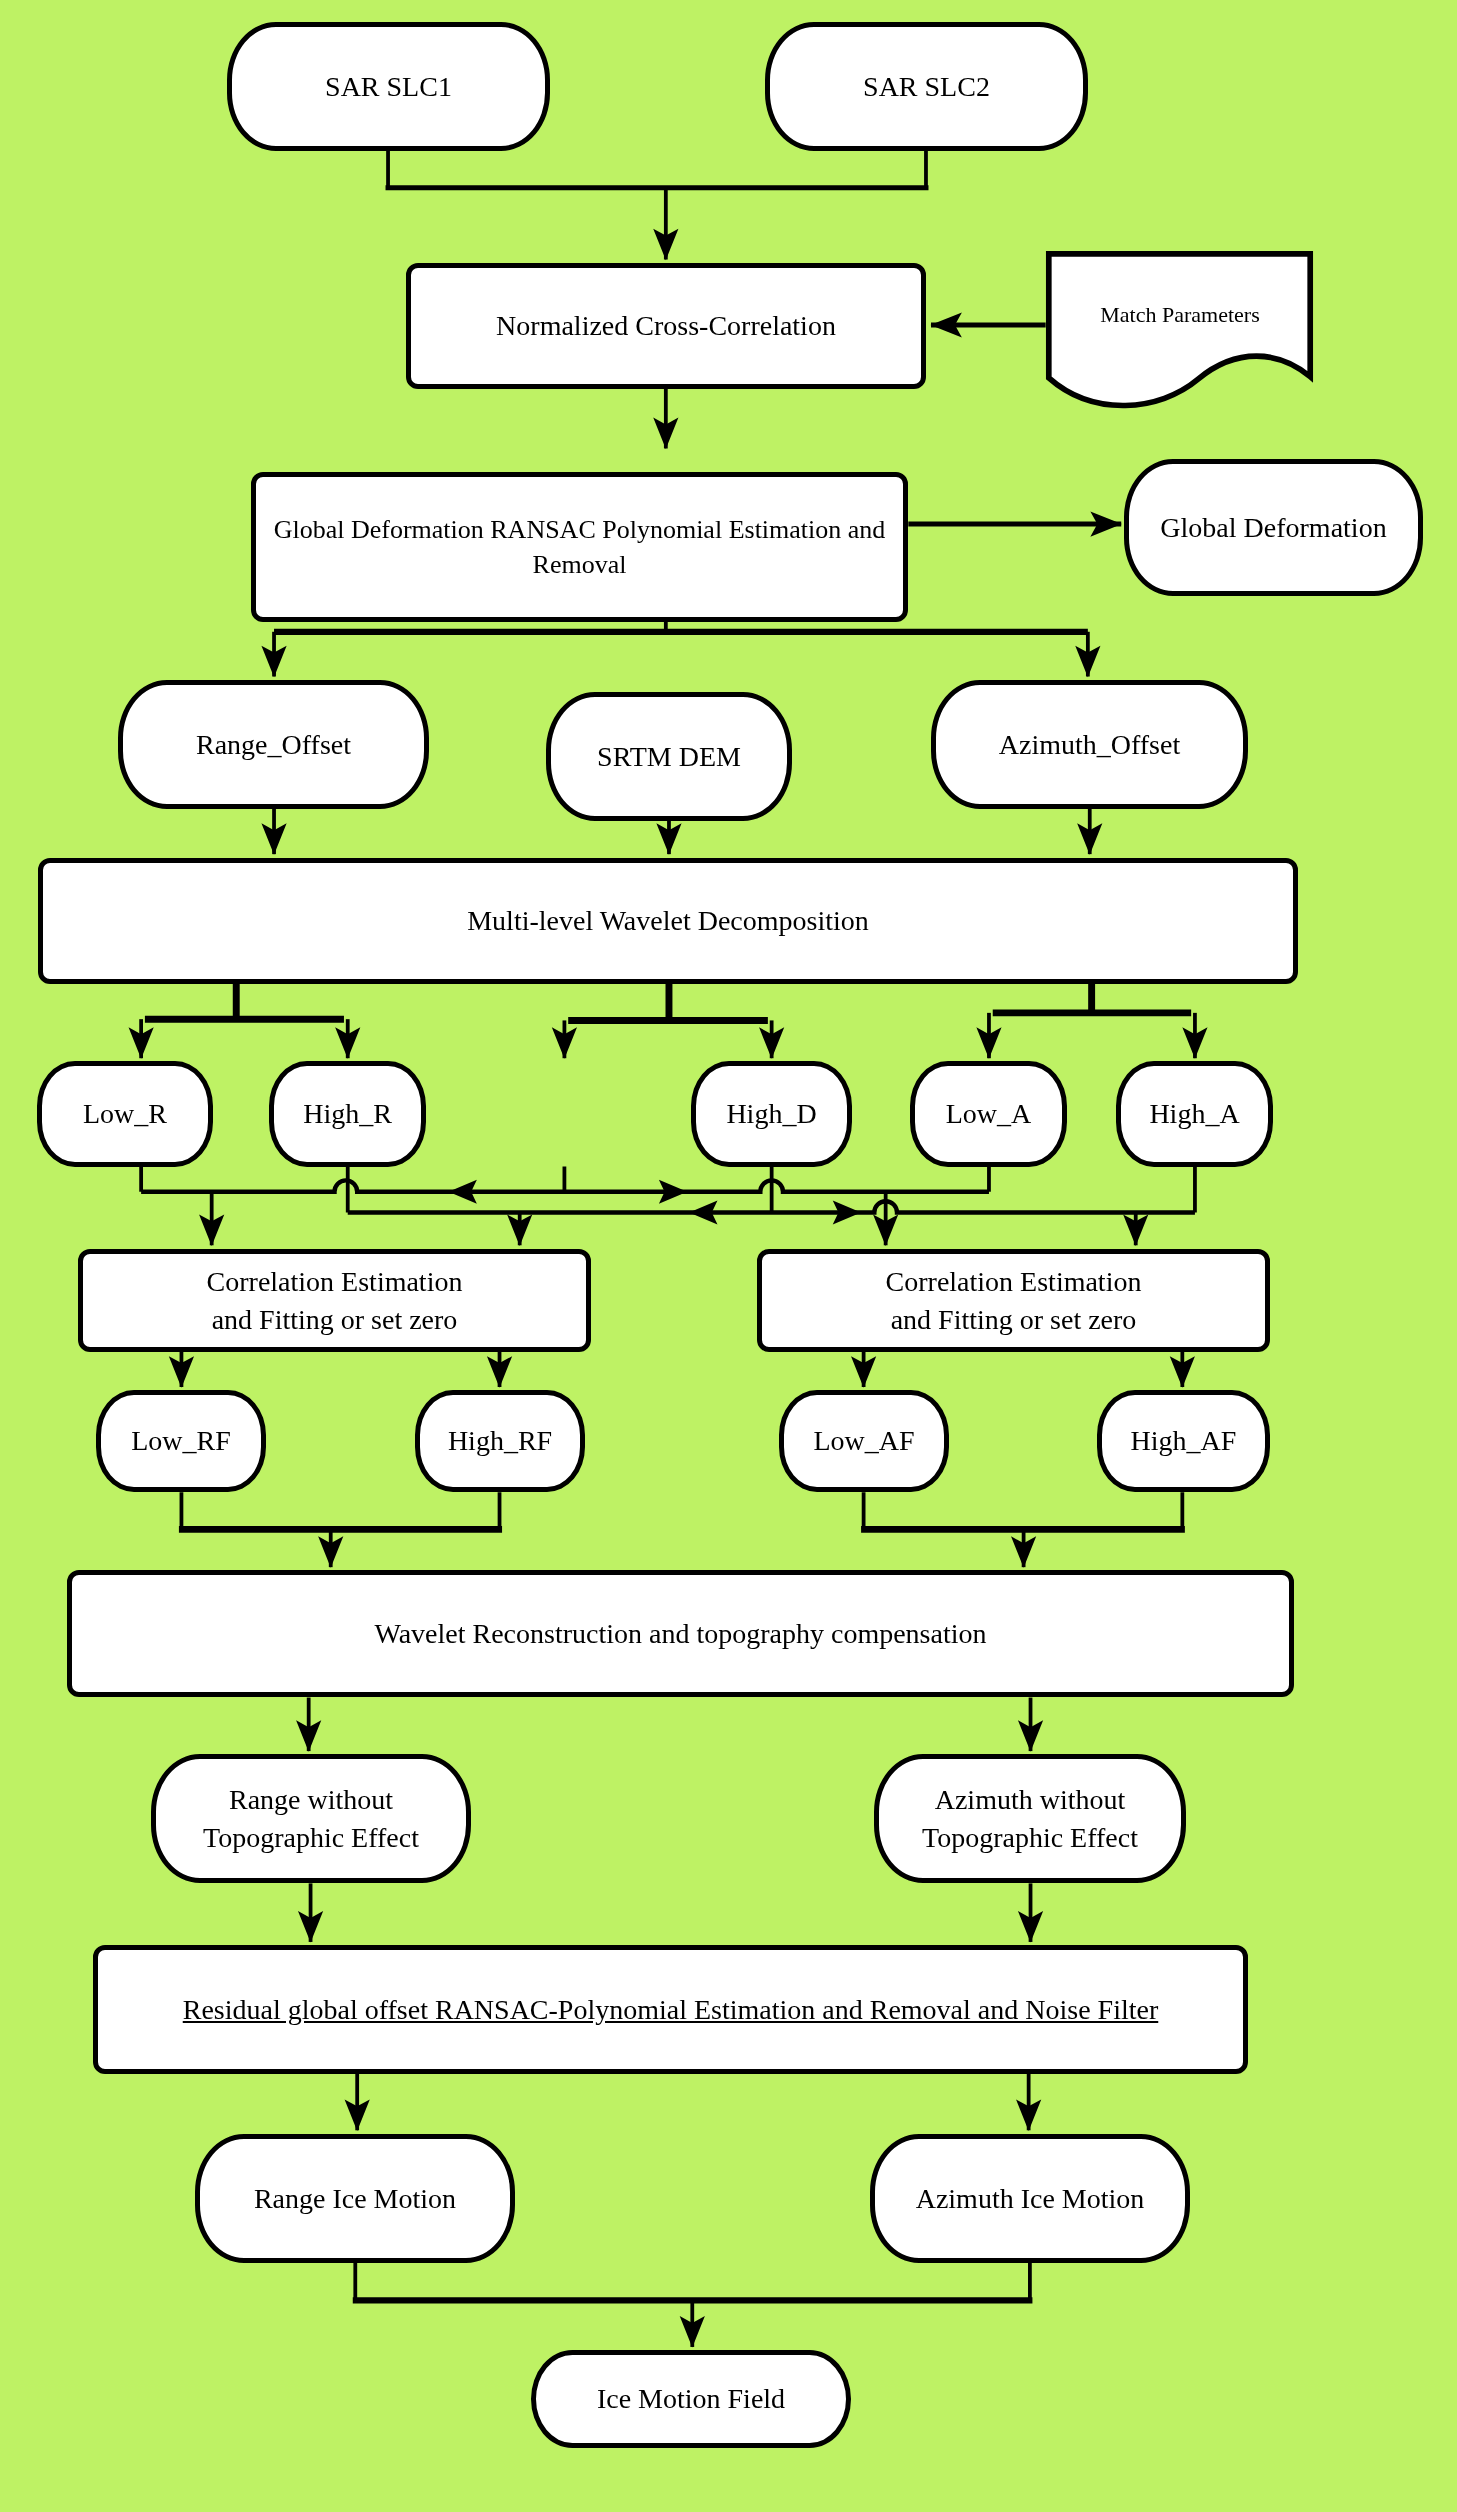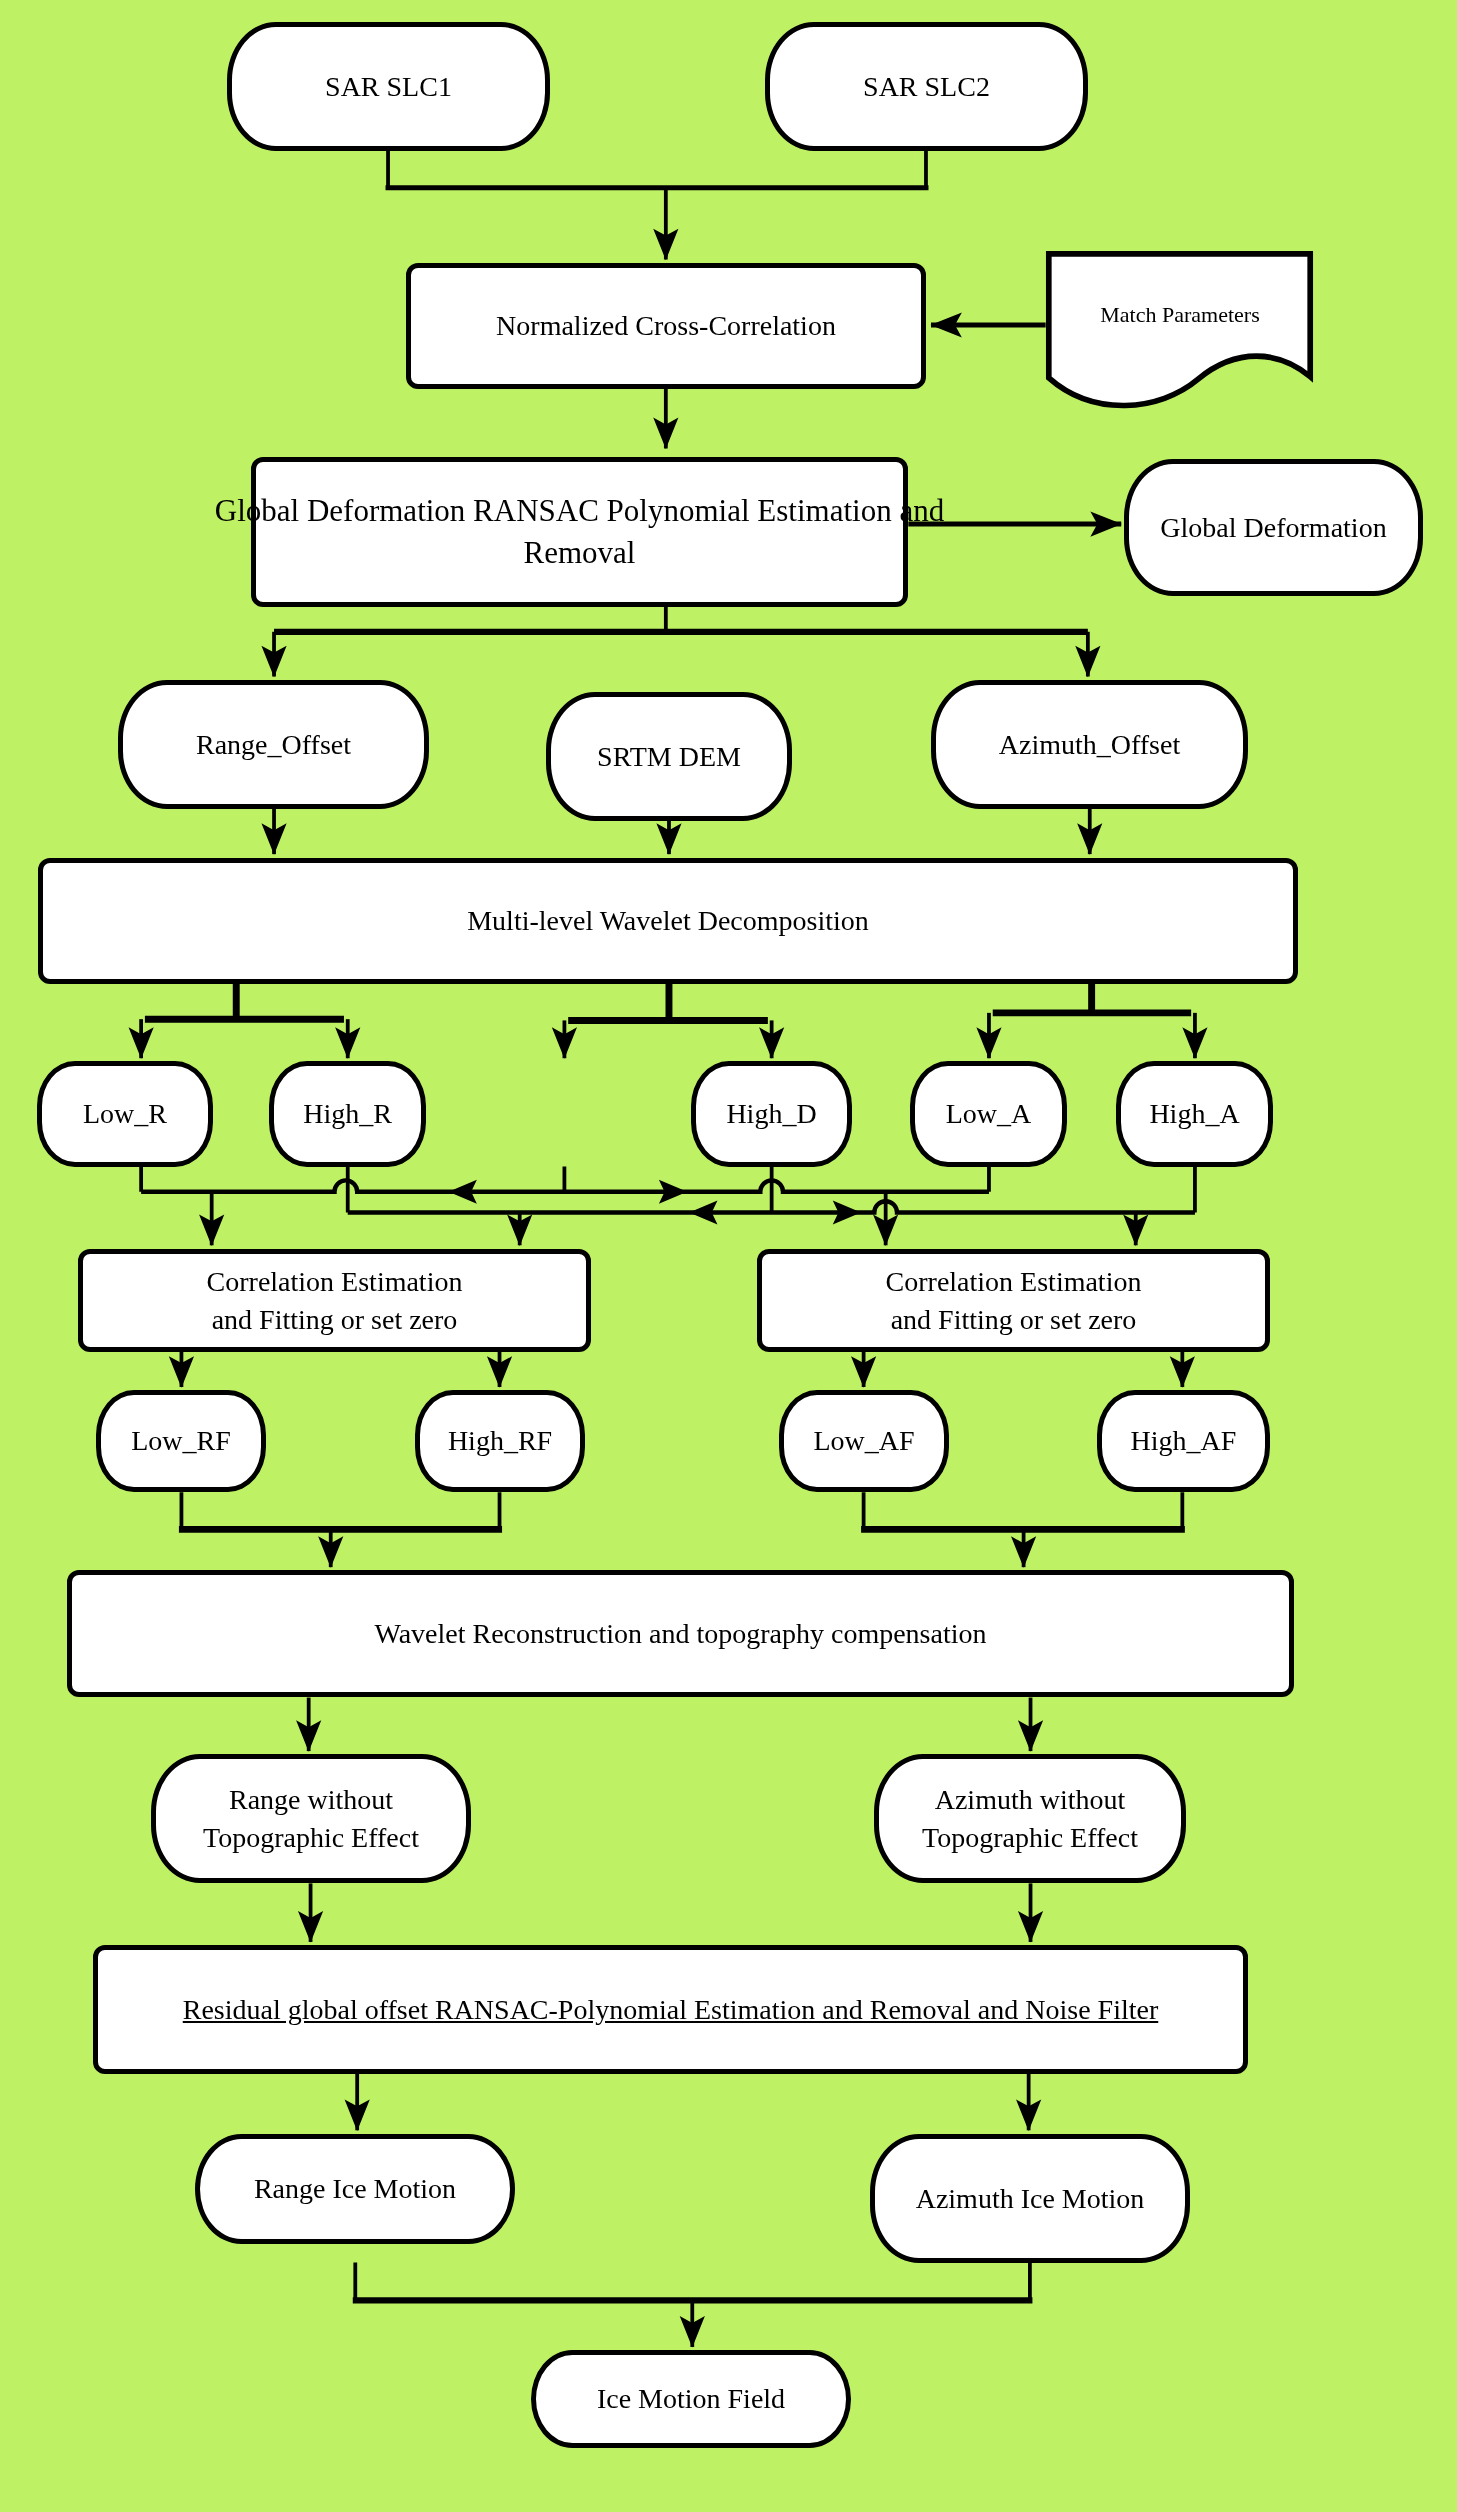--- a/index.html
+++ b/index.html
@@ -31,21 +31,21 @@
   .rect{border-radius:12px;}
   .doc-label{
     position:absolute;
     display:flex;align-items:center;justify-content:center;
     text-align:center;font-size:22px;
   }
   
   .n-sar-slc1            {left:227px;  top:22px;   width:323px;  height:129px;}
   .n-sar-slc2            {left:765px; top:22px;   width:323px;  height:129px;}
   .n-ncc                 {left:406px;  top:263px;  width:520px;  height:126px;}
-  .n-ransac              {left:251px;  top:457px;  width:657px; height:150px;font-size:31px;}
+  .n-ransac              {left:251px;  top:472px;  width:657px; height:150px;font-size:26px;}
   .n-global-deformation  {left:1124px; top:459px;  width:299px;  height:137px;}
   .n-range-offset        {left:118px;  top:680px; width:311px;  height:129px;}
   .n-srtm-dem            {left:546px;  top:692px; width:246px;  height:129px;}
   .n-azimuth-offset      {left:931px; top:680px; width:317px;  height:129px;}
   .n-decomp              {left:38px;   top:858px; width:1260px; height:126px;}
   .n-low-r               {left:37px;   top:1061px; width:176px;  height:106px;}
   .n-high-r              {left:269px;  top:1061px; width:157px;  height:106px;}
   .n-low-d               {left:476px;  top:1061px; width:176px;  height:106px;}
   .n-high-d              {left:691px; top:1061px; width:161px;  height:106px;}
   .n-low-a               {left:910px; top:1061px; width:157px;  height:106px;}
@@ -53,21 +53,21 @@
   .n-corr-left           {left:78px;  top:1249px; width:513px;  height:103px;}
   .n-corr-right          {left:757px; top:1249px; width:513px;  height:103px;}
   .n-low-rf              {left:96px;  top:1390px; width:170px;  height:102px;}
   .n-high-rf             {left:415px;  top:1390px; width:170px;  height:102px;}
   .n-low-af              {left:779px; top:1390px; width:170px;  height:102px;}
   .n-high-af             {left:1097px; top:1390px; width:173px;  height:102px;}
   .n-recon               {left:67px;  top:1570px; width:1227px; height:127px;}
   .n-range-wo-topo       {left:151px;  top:1754px; width:320px;  height:129px;}
   .n-azimuth-wo-topo     {left:874px; top:1754px; width:312px;  height:129px;}
   .n-residual            {left:93px;  top:1945px; width:1155px; height:129px;text-decoration:underline;}
-  .n-range-ice-motion    {left:195px;  top:2134px; width:320px;  height:110px;}
+  .n-range-ice-motion    {left:195px;  top:2134px; width:320px;  height:129px;}
   .n-azimuth-ice-motion  {left:870px; top:2134px; width:320px;  height:129px;}
   .n-ice-motion-field    {left:531px;  top:2350px; width:320px;  height:98px;}
   .n-match-parameters    {left:1046px; top:251px;  width:268px;  height:127px;}
 </style>
 </head>
 <body>
 
 <div id="canvas">
 
   <svg id="connectors" viewBox="0 0 2313 3988" xmlns="http://www.w3.org/2000/svg">

